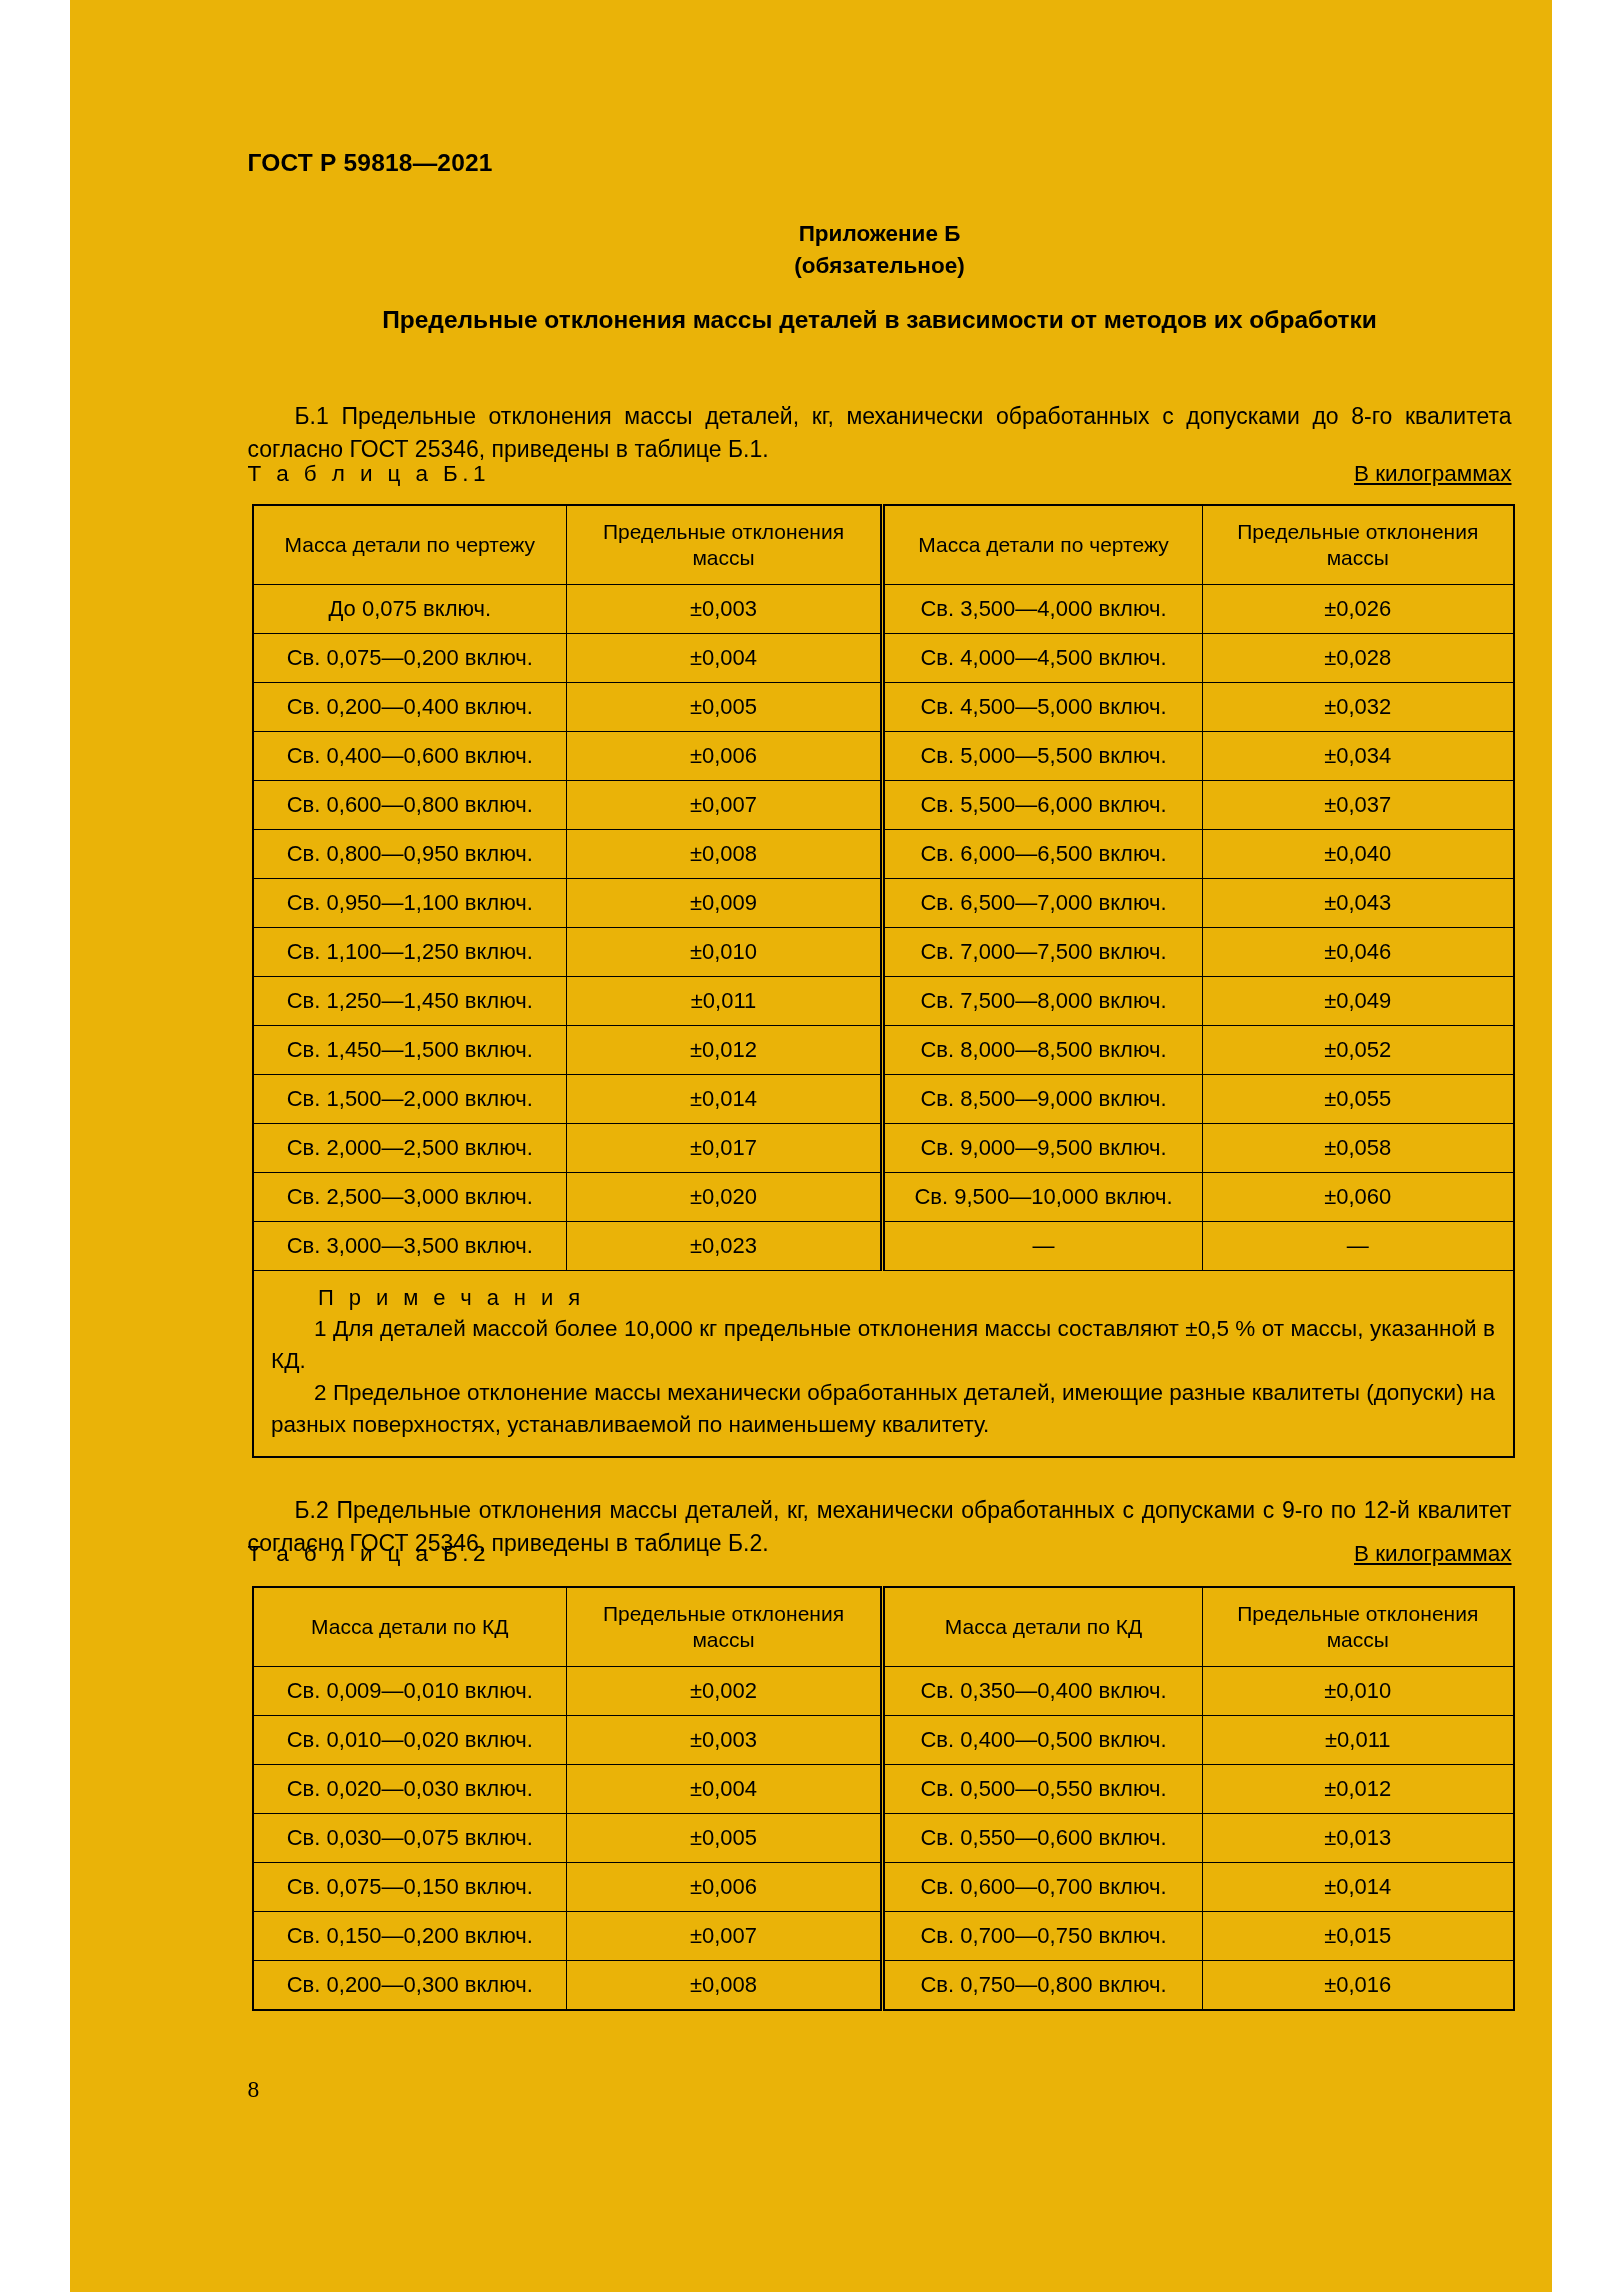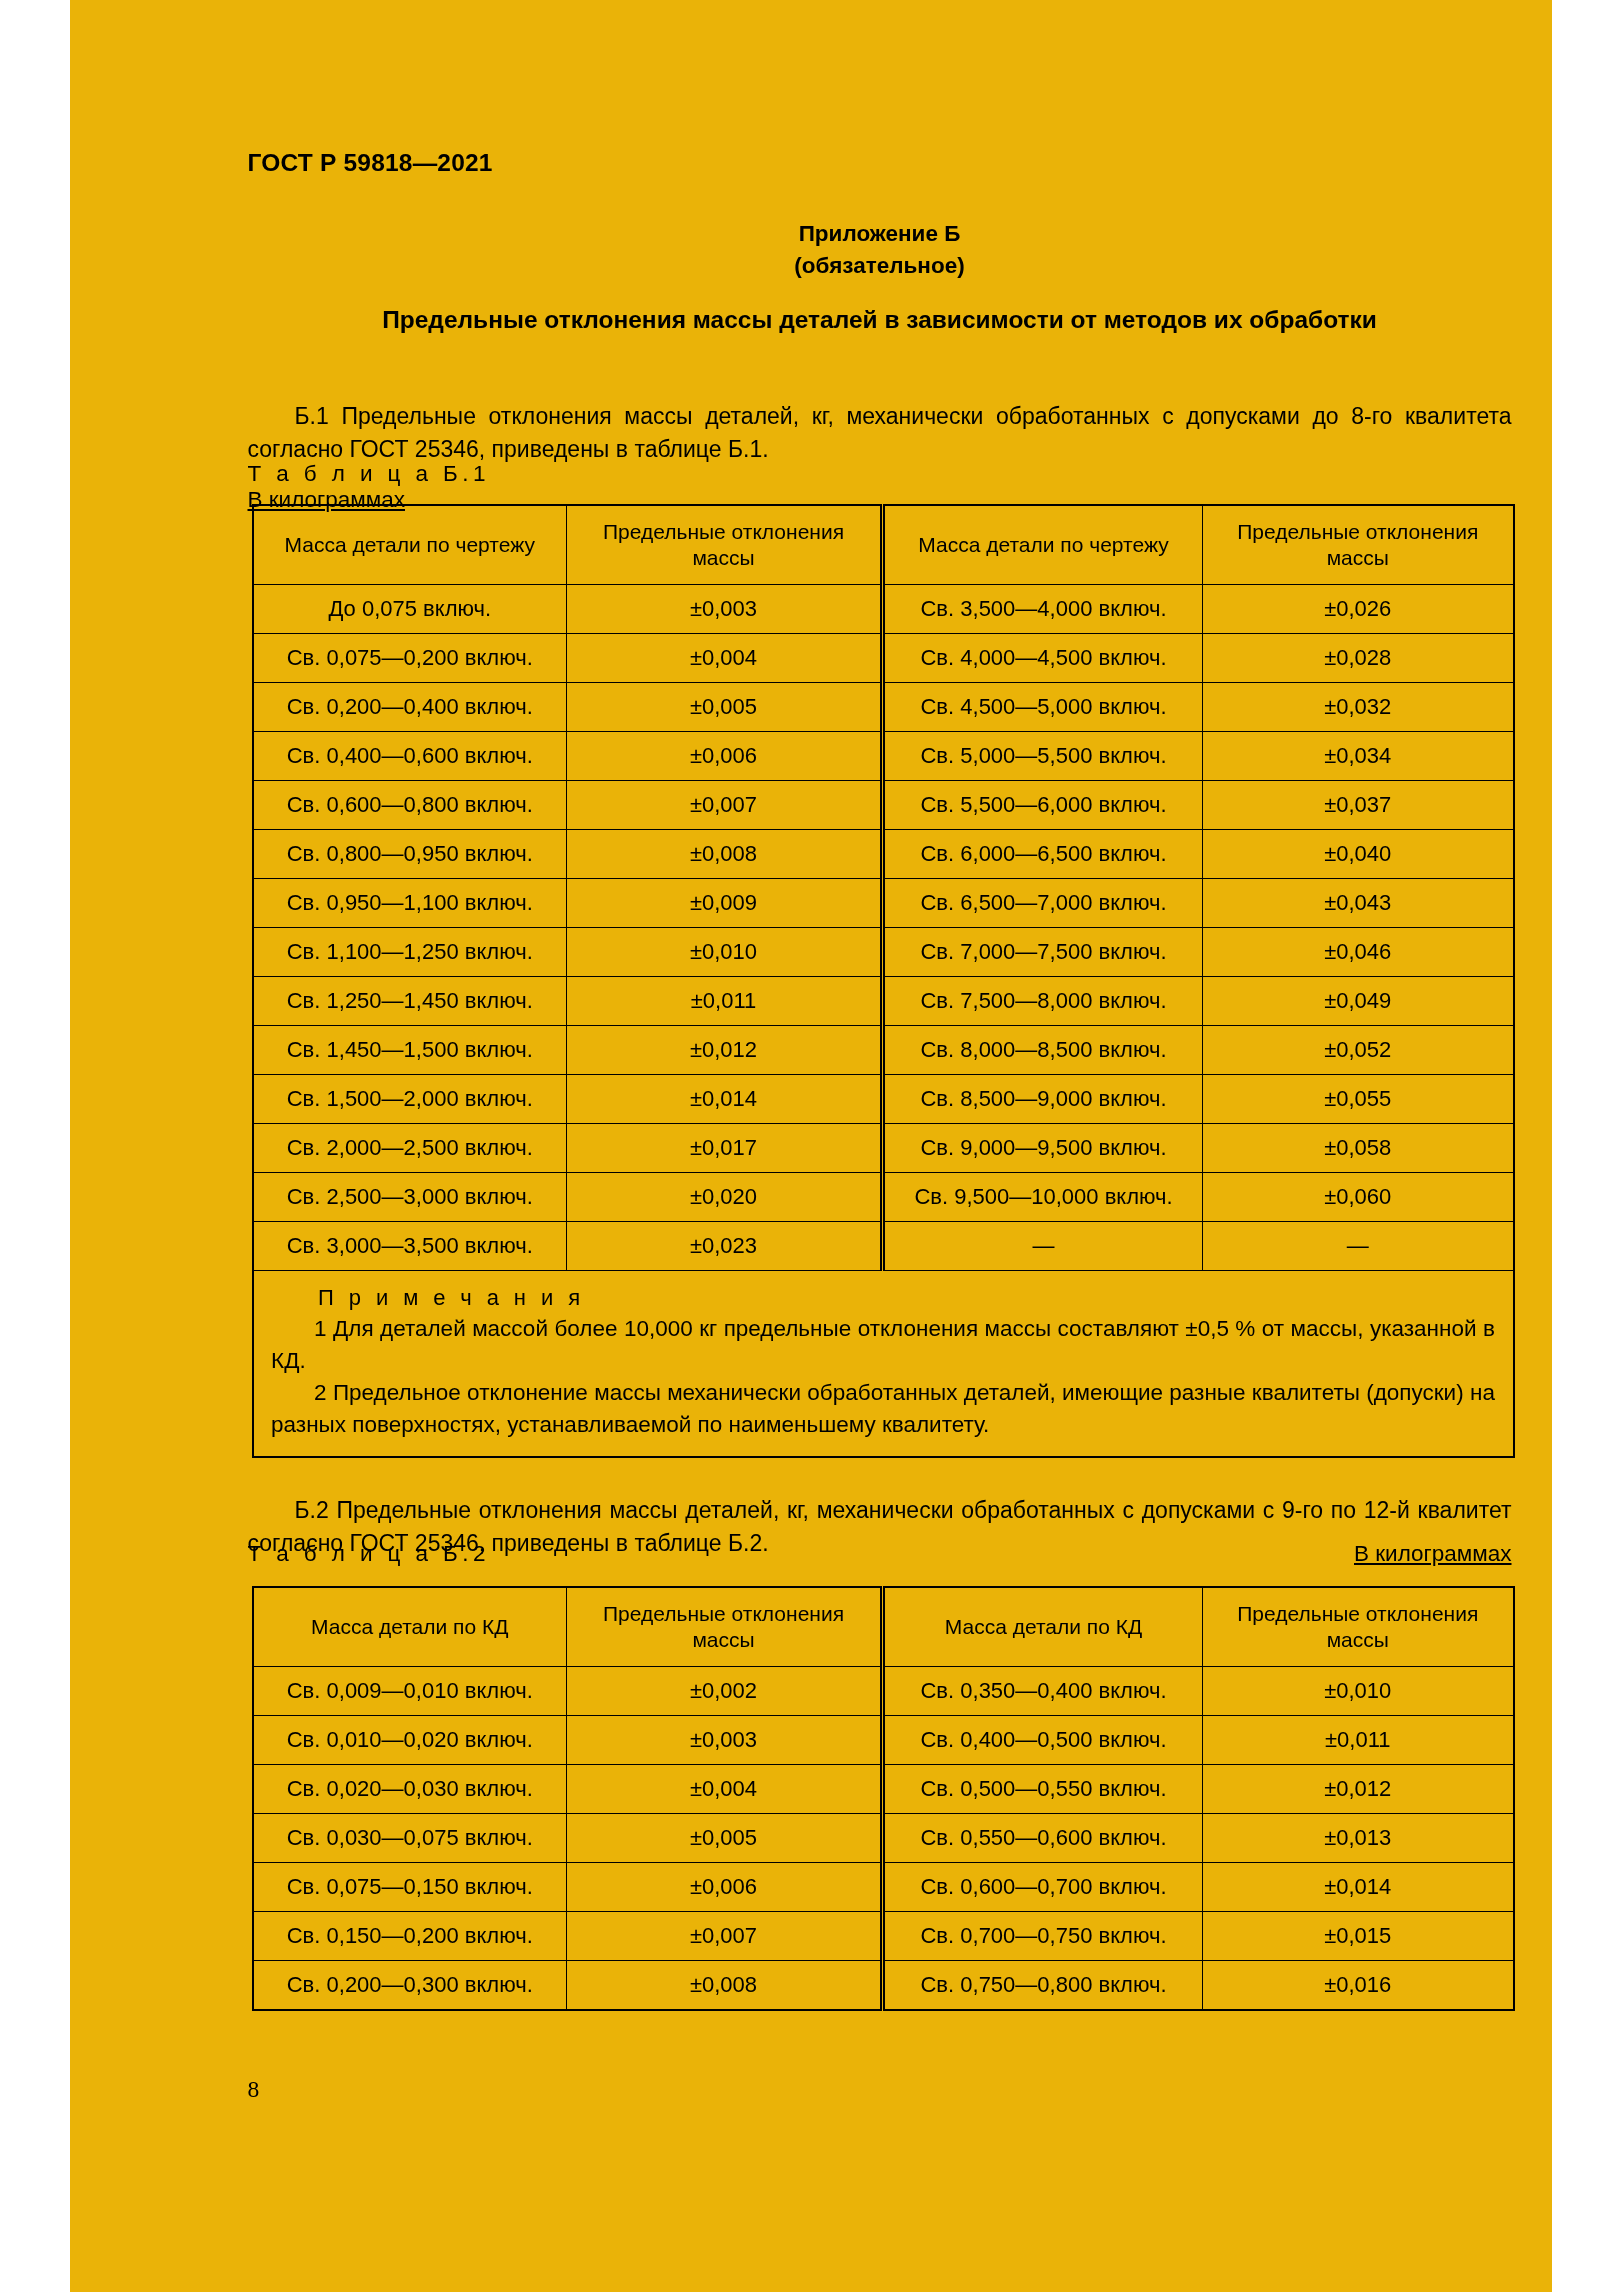--- a/index.html
+++ b/index.html
@@ -78,21 +78,21 @@
     position: absolute;
     left: 178px;
     width: 1264px;
     font-size: 22.5px;
     display: flex;
     justify-content: space-between;
     align-items: baseline;
   }
   .tbl-caption-row .tbl-label { letter-spacing: 4.4px; }
   .tbl-caption-row .tbl-units { letter-spacing: 0; text-decoration: underline; }
-  .cap-b1 { top: 461px; flex-direction: column; }
+  .cap-b1 { top: 461px; }
   .cap-b2 { top: 1541px; }
 
   
   .gost-table {
     position: absolute;
     left: 182px;
     width: 1259px;
     border-collapse: collapse;
     table-layout: fixed;
     font-size: 22px;

